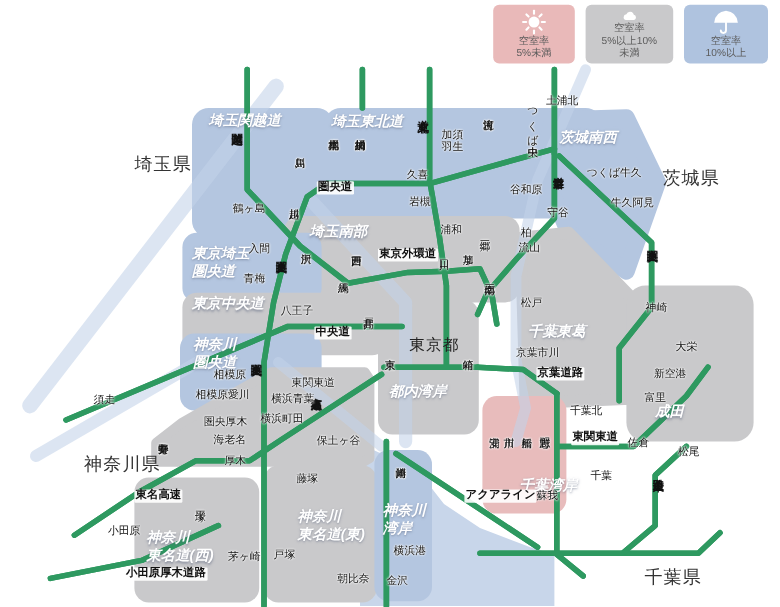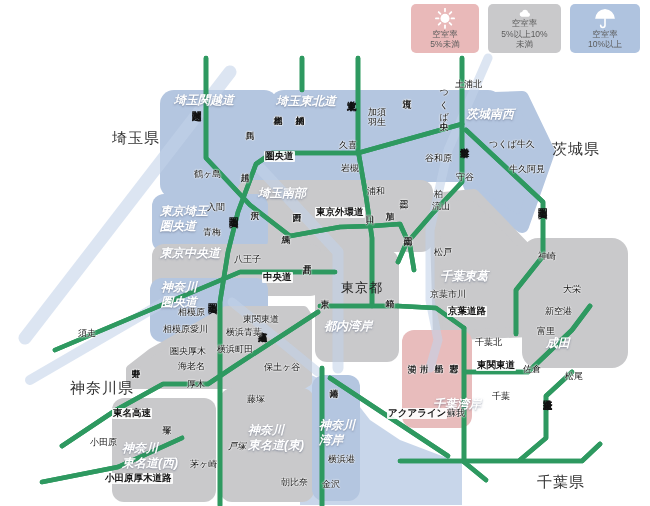--- a/index.html
+++ b/index.html
@@ -206,21 +206,21 @@
       <div class="lb place" style="left: 78px; top: 328px;">須走</div>
       <div class="lb place" style="left: 243px; top: 314px;">東関東道</div>
       <div class="lb place" style="left: 214px; top: 327px; margin-left: 12px;">横浜青葉</div>
       <div class="lb place" style="left: 217px; top: 344px;">横浜町田</div>
       <div class="lb place" style="left: 264px; top: 362px;">保土ヶ谷</div>
       <div class="lb place v" style="left: 131px; top: 362px;">秦野中井</div>
       <div class="lb place v" style="left: 162px; top: 419px;">平塚</div>
       <div class="lb place" style="left: 190px; top: 459px;">茅ヶ崎</div>
       <div class="lb place" style="left: 90px; top: 437px;">小田原</div>
       <div class="lb place" style="left: 247px; top: 394px;">藤塚</div>
-      <div class="lb place" style="left: 228px; top: 441px; font-style: italic;">戸塚</div>
+      <div class="lb place" style="left: 228px; top: 457px;">戸塚</div>
       <div class="lb place" style="left: 281px; top: 477px;">朝比奈</div>
       <div class="lb place v" style="left: 329px; top: 382px;">川崎港</div>
       <div class="lb place" style="left: 328px; top: 454px;">横浜港</div>
       <div class="lb place" style="left: 322px; top: 479px;">金沢</div>
     </div>
 
   <div class="legend-box lg-sunny">
     <svg class="lg-ico" width="26" height="21" viewBox="0 0 26 21">
       <g stroke="#fff" stroke-width="1.8" stroke-linecap="round">
         <line x1="13" y1="0.8" x2="13" y2="3.4"></line>

